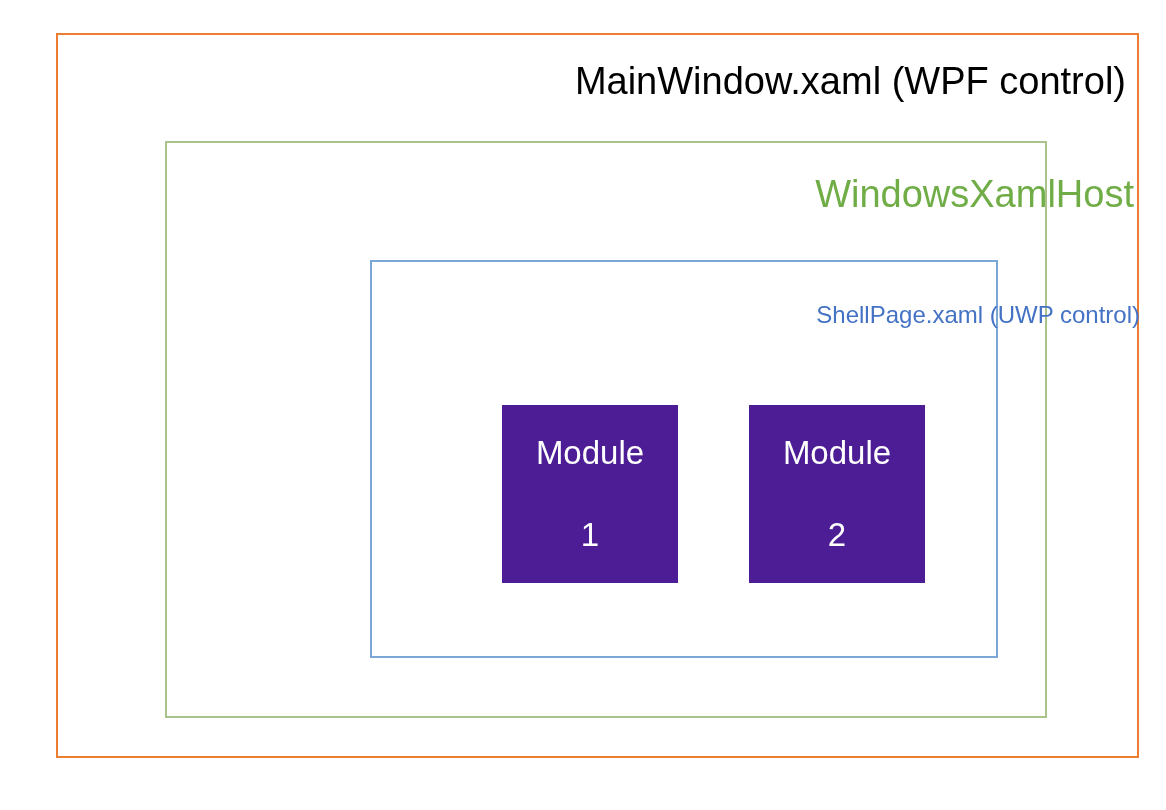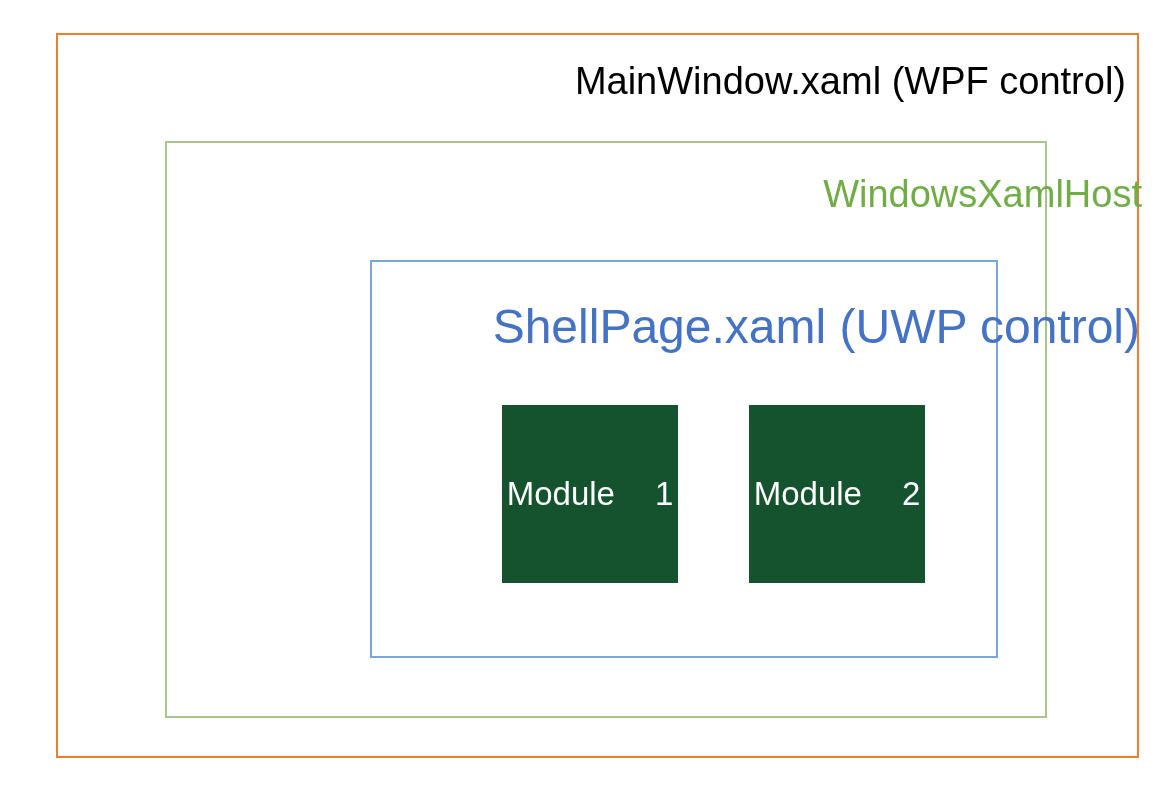--- a/index.html
+++ b/index.html
@@ -61,42 +61,42 @@
   }
 
   .label-outer {
     right: 40px;
     top: 62px;
     font-size: 38px;
     color: #000000;
   }
 
   .label-middle {
-    right: 24px;
+    right: 32px;
     top: 175px;
     font-size: 38px;
     color: #70AD47;
   }
 
   .label-inner {
     right: 26px;
     top: 303px;
-    font-size: 48px;
+    font-size: 24px;
     color: #4472C4;
   }
 
   
   .module-box {
     position: absolute;
     top: 405px;
     width: 176px;
     height: 178px;
-    background: #14532d;
+    background: #4c1d95;
     display: flex;
-    flex-direction: row;
+    flex-direction: column;
     align-items: center;
     justify-content: center;
     color: #ffffff;
     font-size: 33px;
     line-height: 1.28;
     text-align: center;
     gap: 40px;
   }
 
   .module-1 { left: 502px; }

